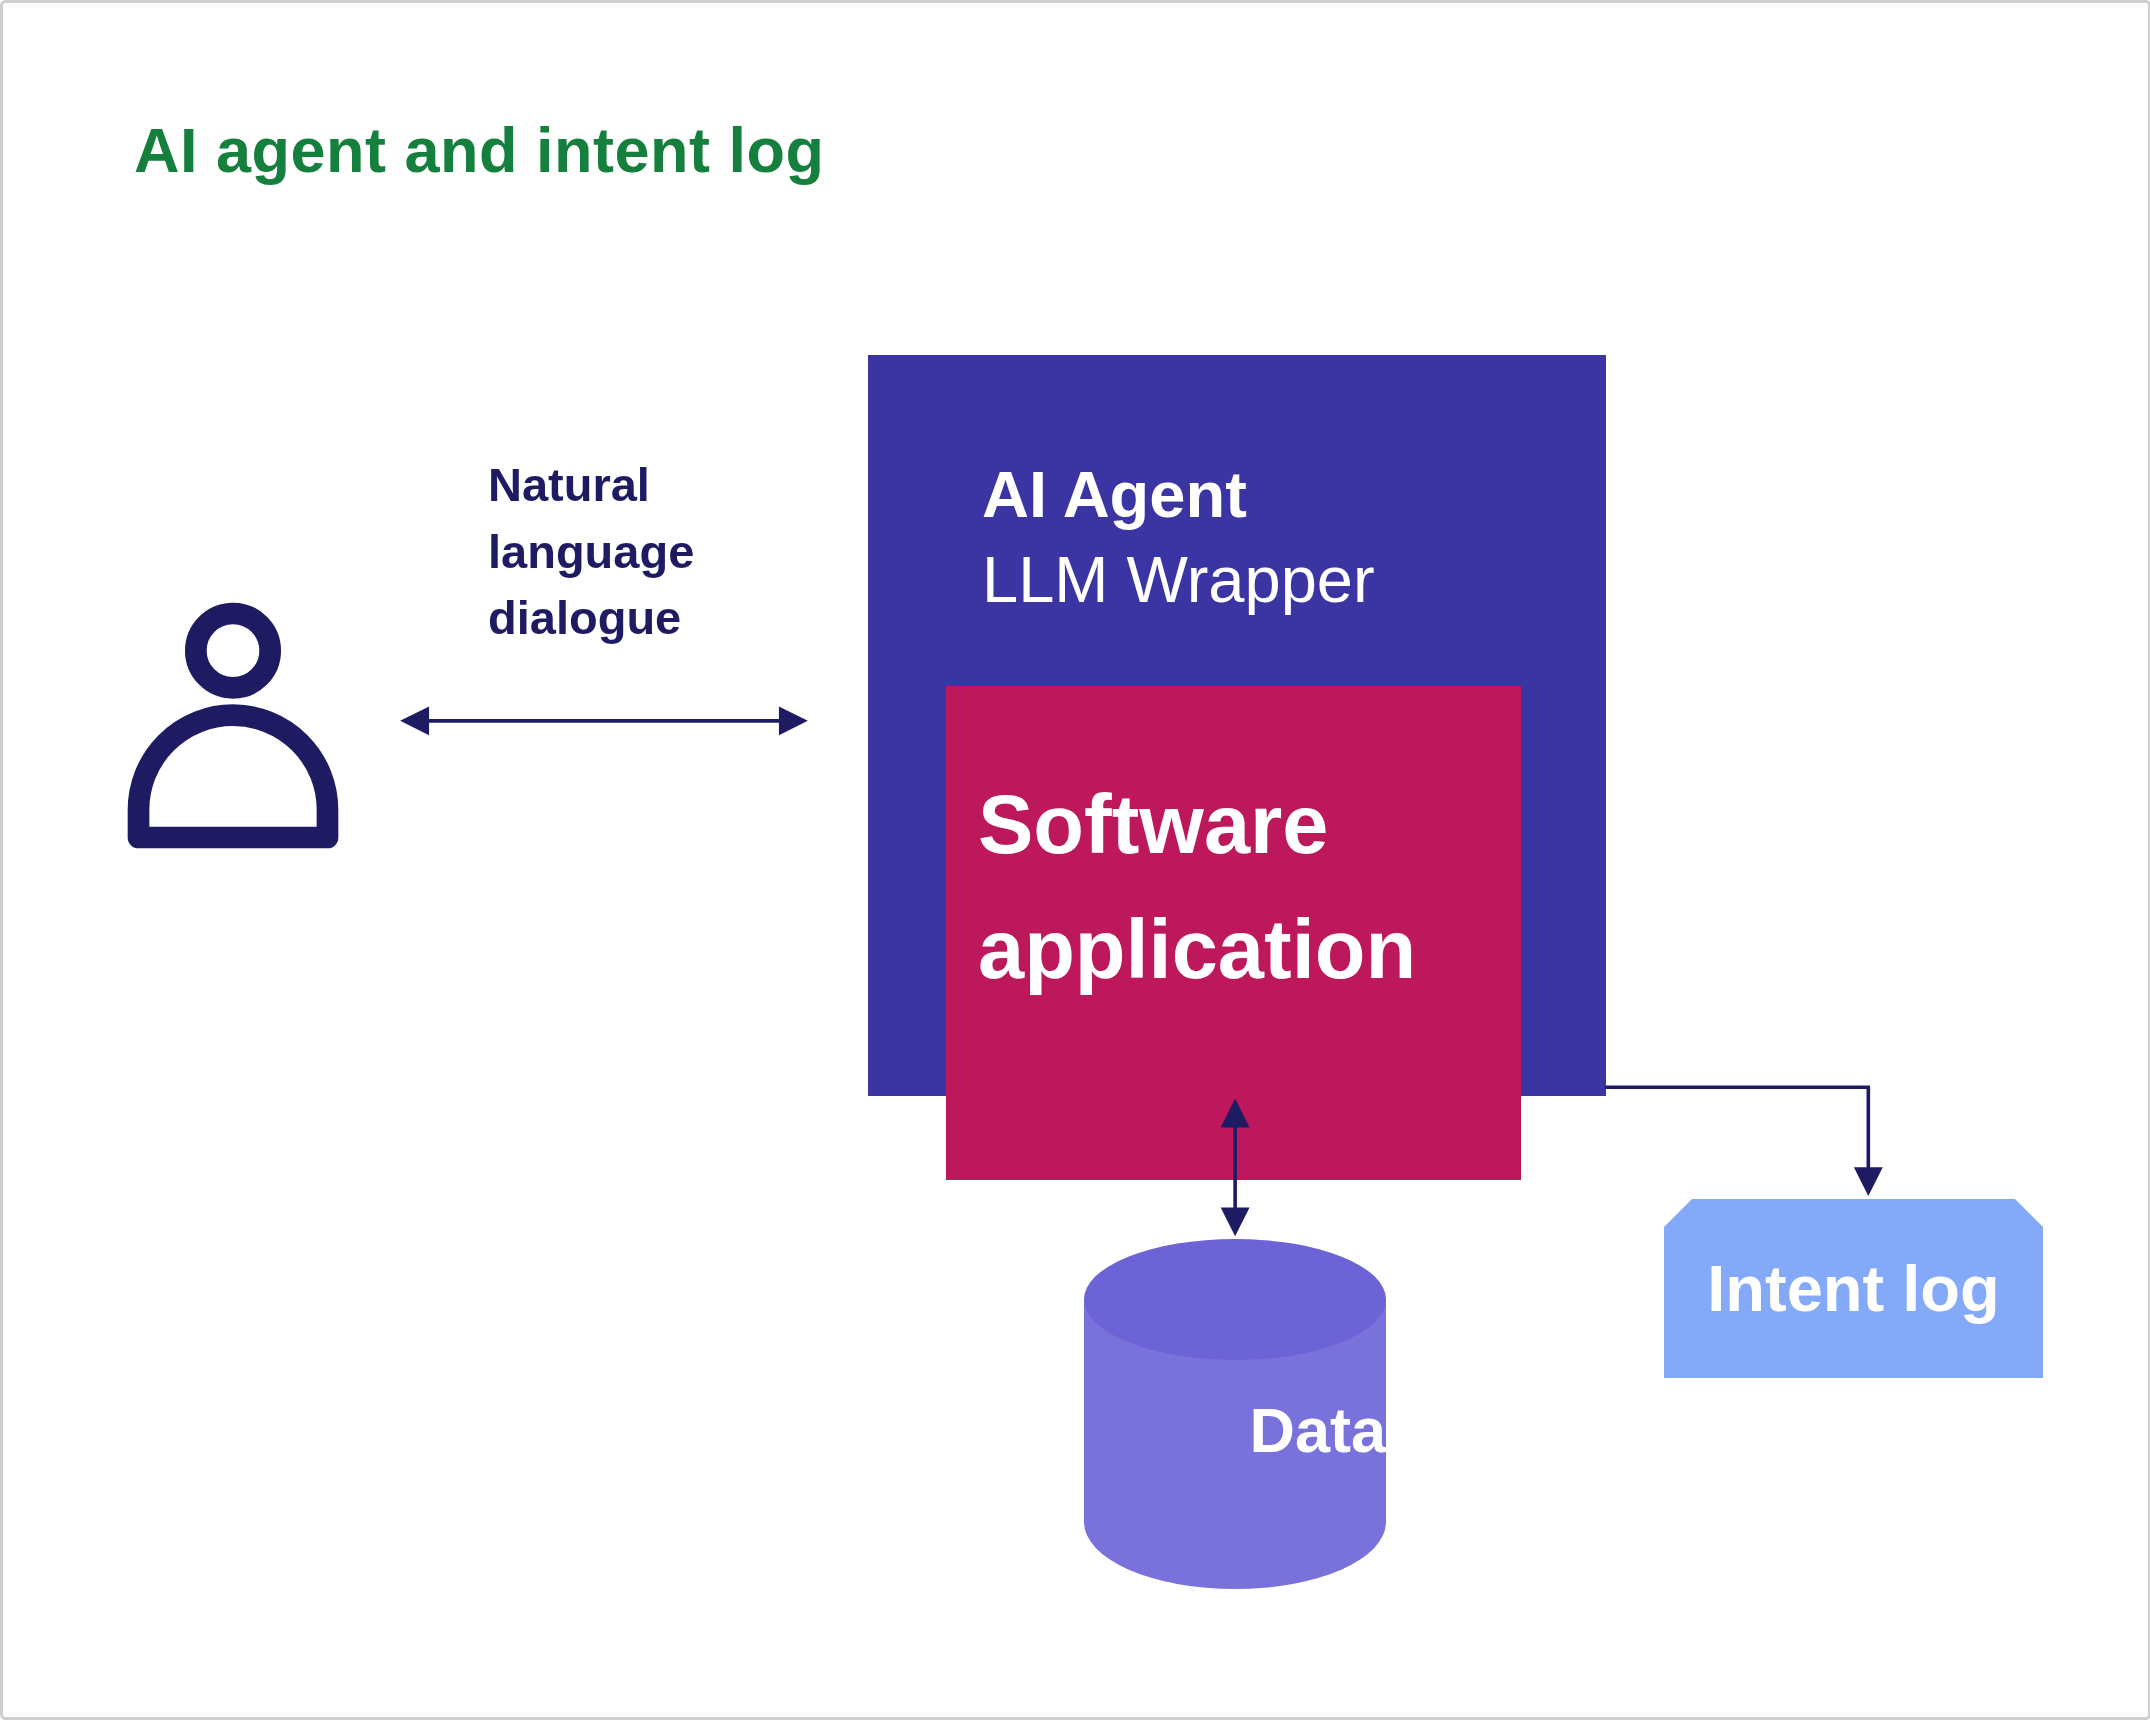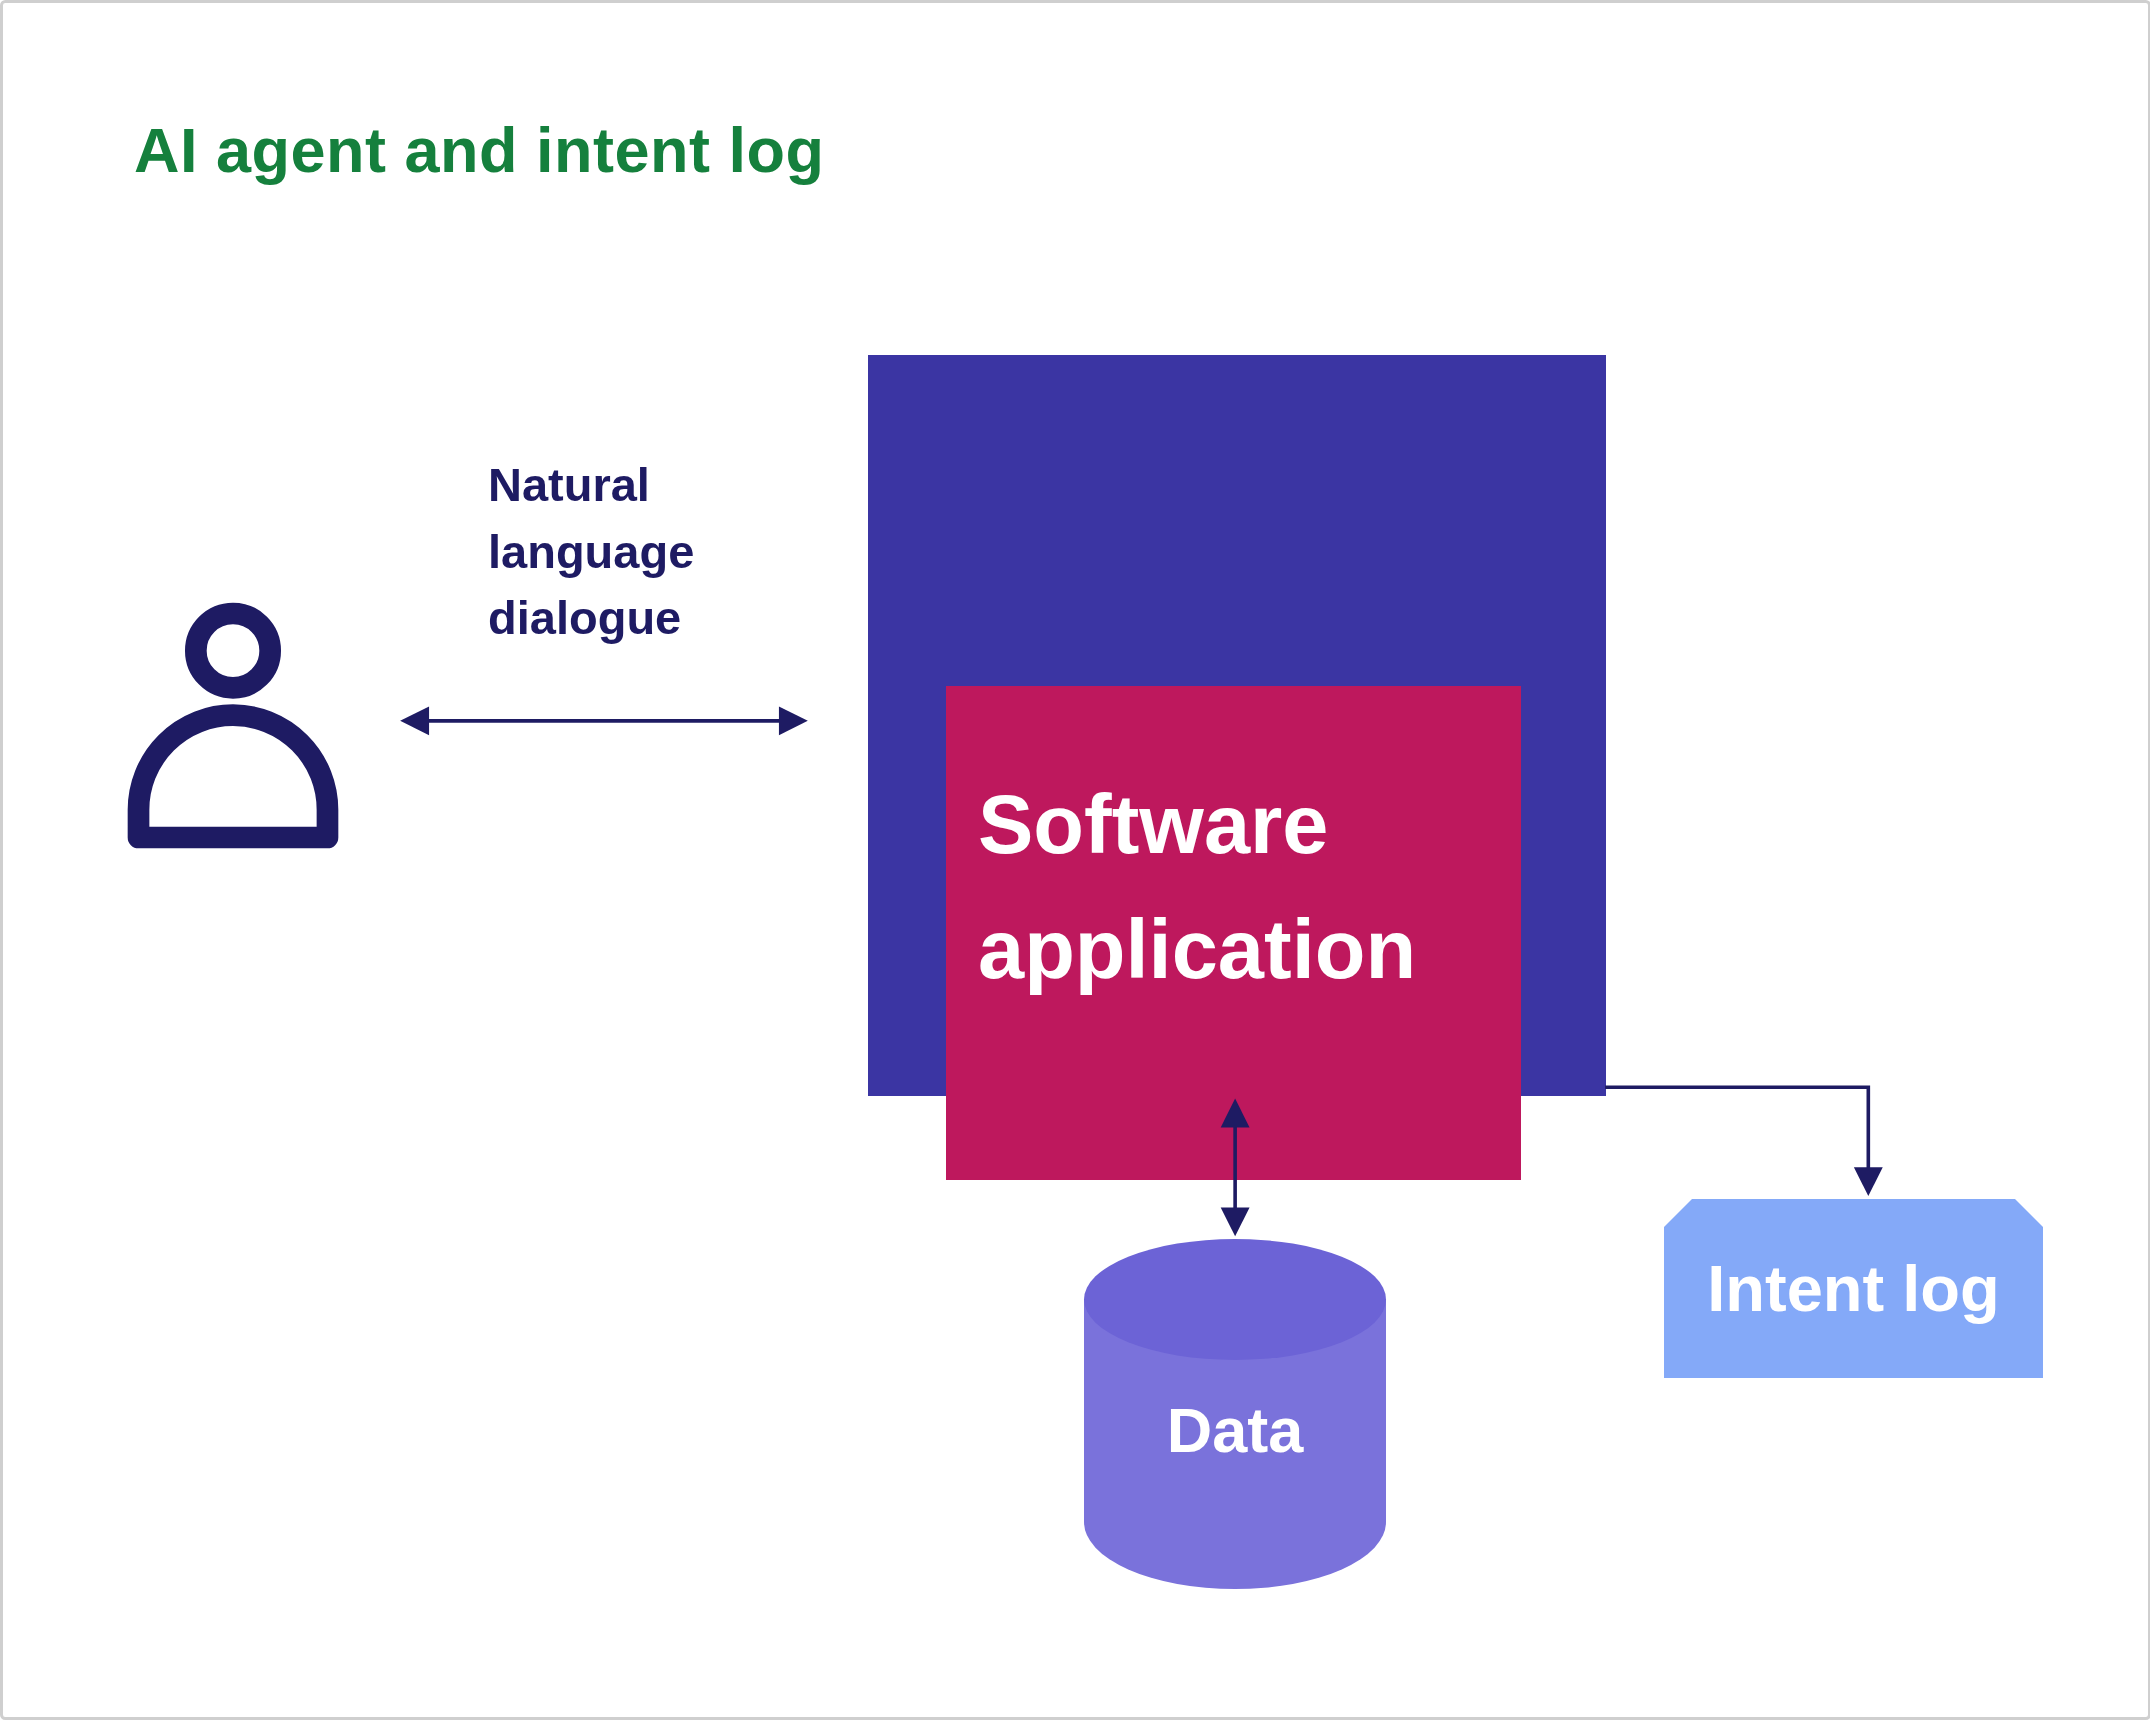--- a/index.html
+++ b/index.html
@@ -121,21 +121,21 @@
     width: 302px;
     height: 121px;
     background: #6c63d6;
     border-radius: 50%;
   }
   .data-label {
     position: absolute;
     left: 0;
     top: 155px;
     width: 100%;
-    text-align: center;
+    text-align: right;
     font-size: 63px;
     font-weight: 700;
     color: #ffffff;
   }
 
   
   .intent-log {
     position: absolute;
     left: 1661px;
     top: 1196px;
@@ -171,20 +171,24 @@
   <div class="diagram-title">AI agent and intent log</div>
 
   <svg class="person-icon" viewBox="0 0 430 490">
     <circle cx="215" cy="100" r="72" fill="none" stroke="#1e1b63" stroke-width="42"></circle>
     <path d="M 32 462 L 32 408 A 183 183 0 0 1 398 408 L 398 462 Z" fill="none" stroke="#1e1b63" stroke-width="42" stroke-linejoin="round"></path>
   </svg>
 
   <div class="dialogue-label">Natural language dialogue</div>
 
   <div class="agent-box">
+    <div class="agent-text">
+      <div class="agent-title">AI Agent</div>
+      <div class="agent-subtitle">LLM Wrapper</div>
+    </div>
 
     <div class="software-box">
       <div class="software-label">Software application</div>
     </div>
   </div>
 
   <div class="cylinder">
     <div class="cyl-body"></div>
     <div class="cyl-top"></div>
     <div class="data-label">Data</div>

